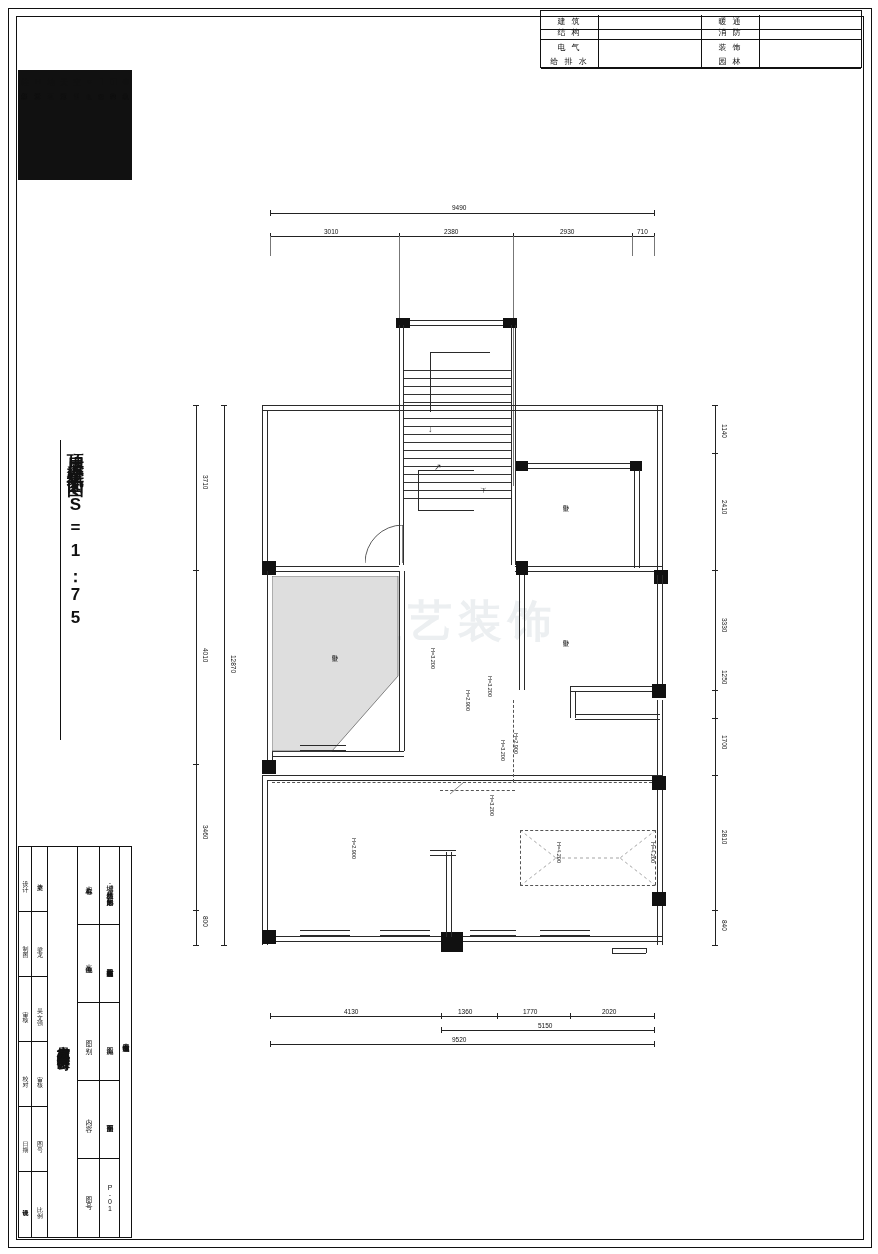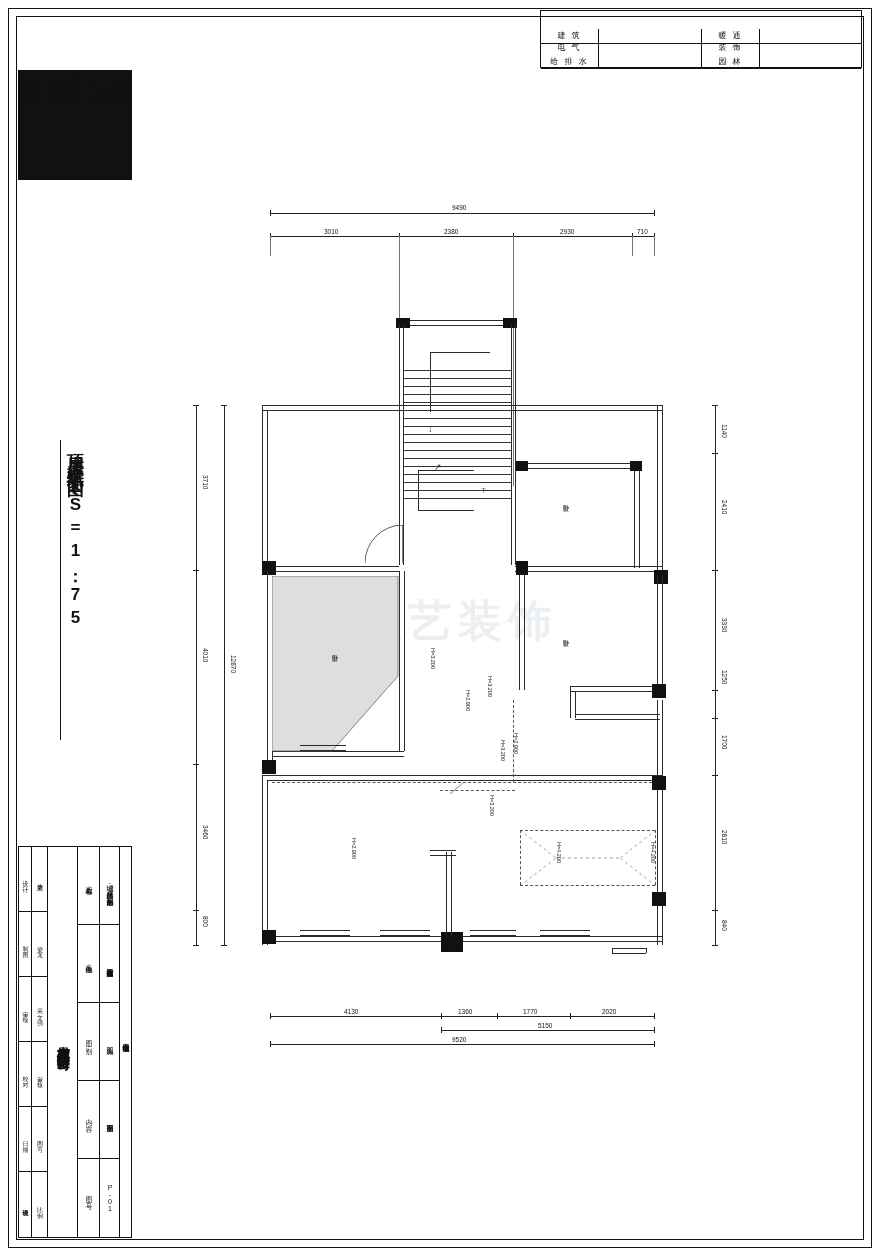--- a/index.html
+++ b/index.html
@@ -64,24 +64,30 @@
 </style>
 </head>
 <body>
 
 <div class="sheet">
 
   <div class="border-outer"></div>
   <div class="border-inner"></div>
 
   <div class="aptable">
-    <div class="row" style="top:18px;">
+    <div class="row" style="top:4px;">
       <div class="c lbl">建  筑</div>
       <div class="c val"></div>
       <div class="c lbl2">暖  通</div>
+      <div class="c val2"></div>
+    </div>
+    <div class="row" style="top:14.5px;">
+      <div class="c lbl">结  构</div>
+      <div class="c val"></div>
+      <div class="c lbl2">消  防</div>
       <div class="c val2"></div>
     </div>
     <div class="row" style="top:43.5px;">
       <div class="c lbl">给 排 水</div>
       <div class="c val"></div>
       <div class="c lbl2">园  林</div>
       <div class="c val2"></div>
     </div>
     <div class="row" style="top:29px;">
       <div class="c lbl">电  气</div>

